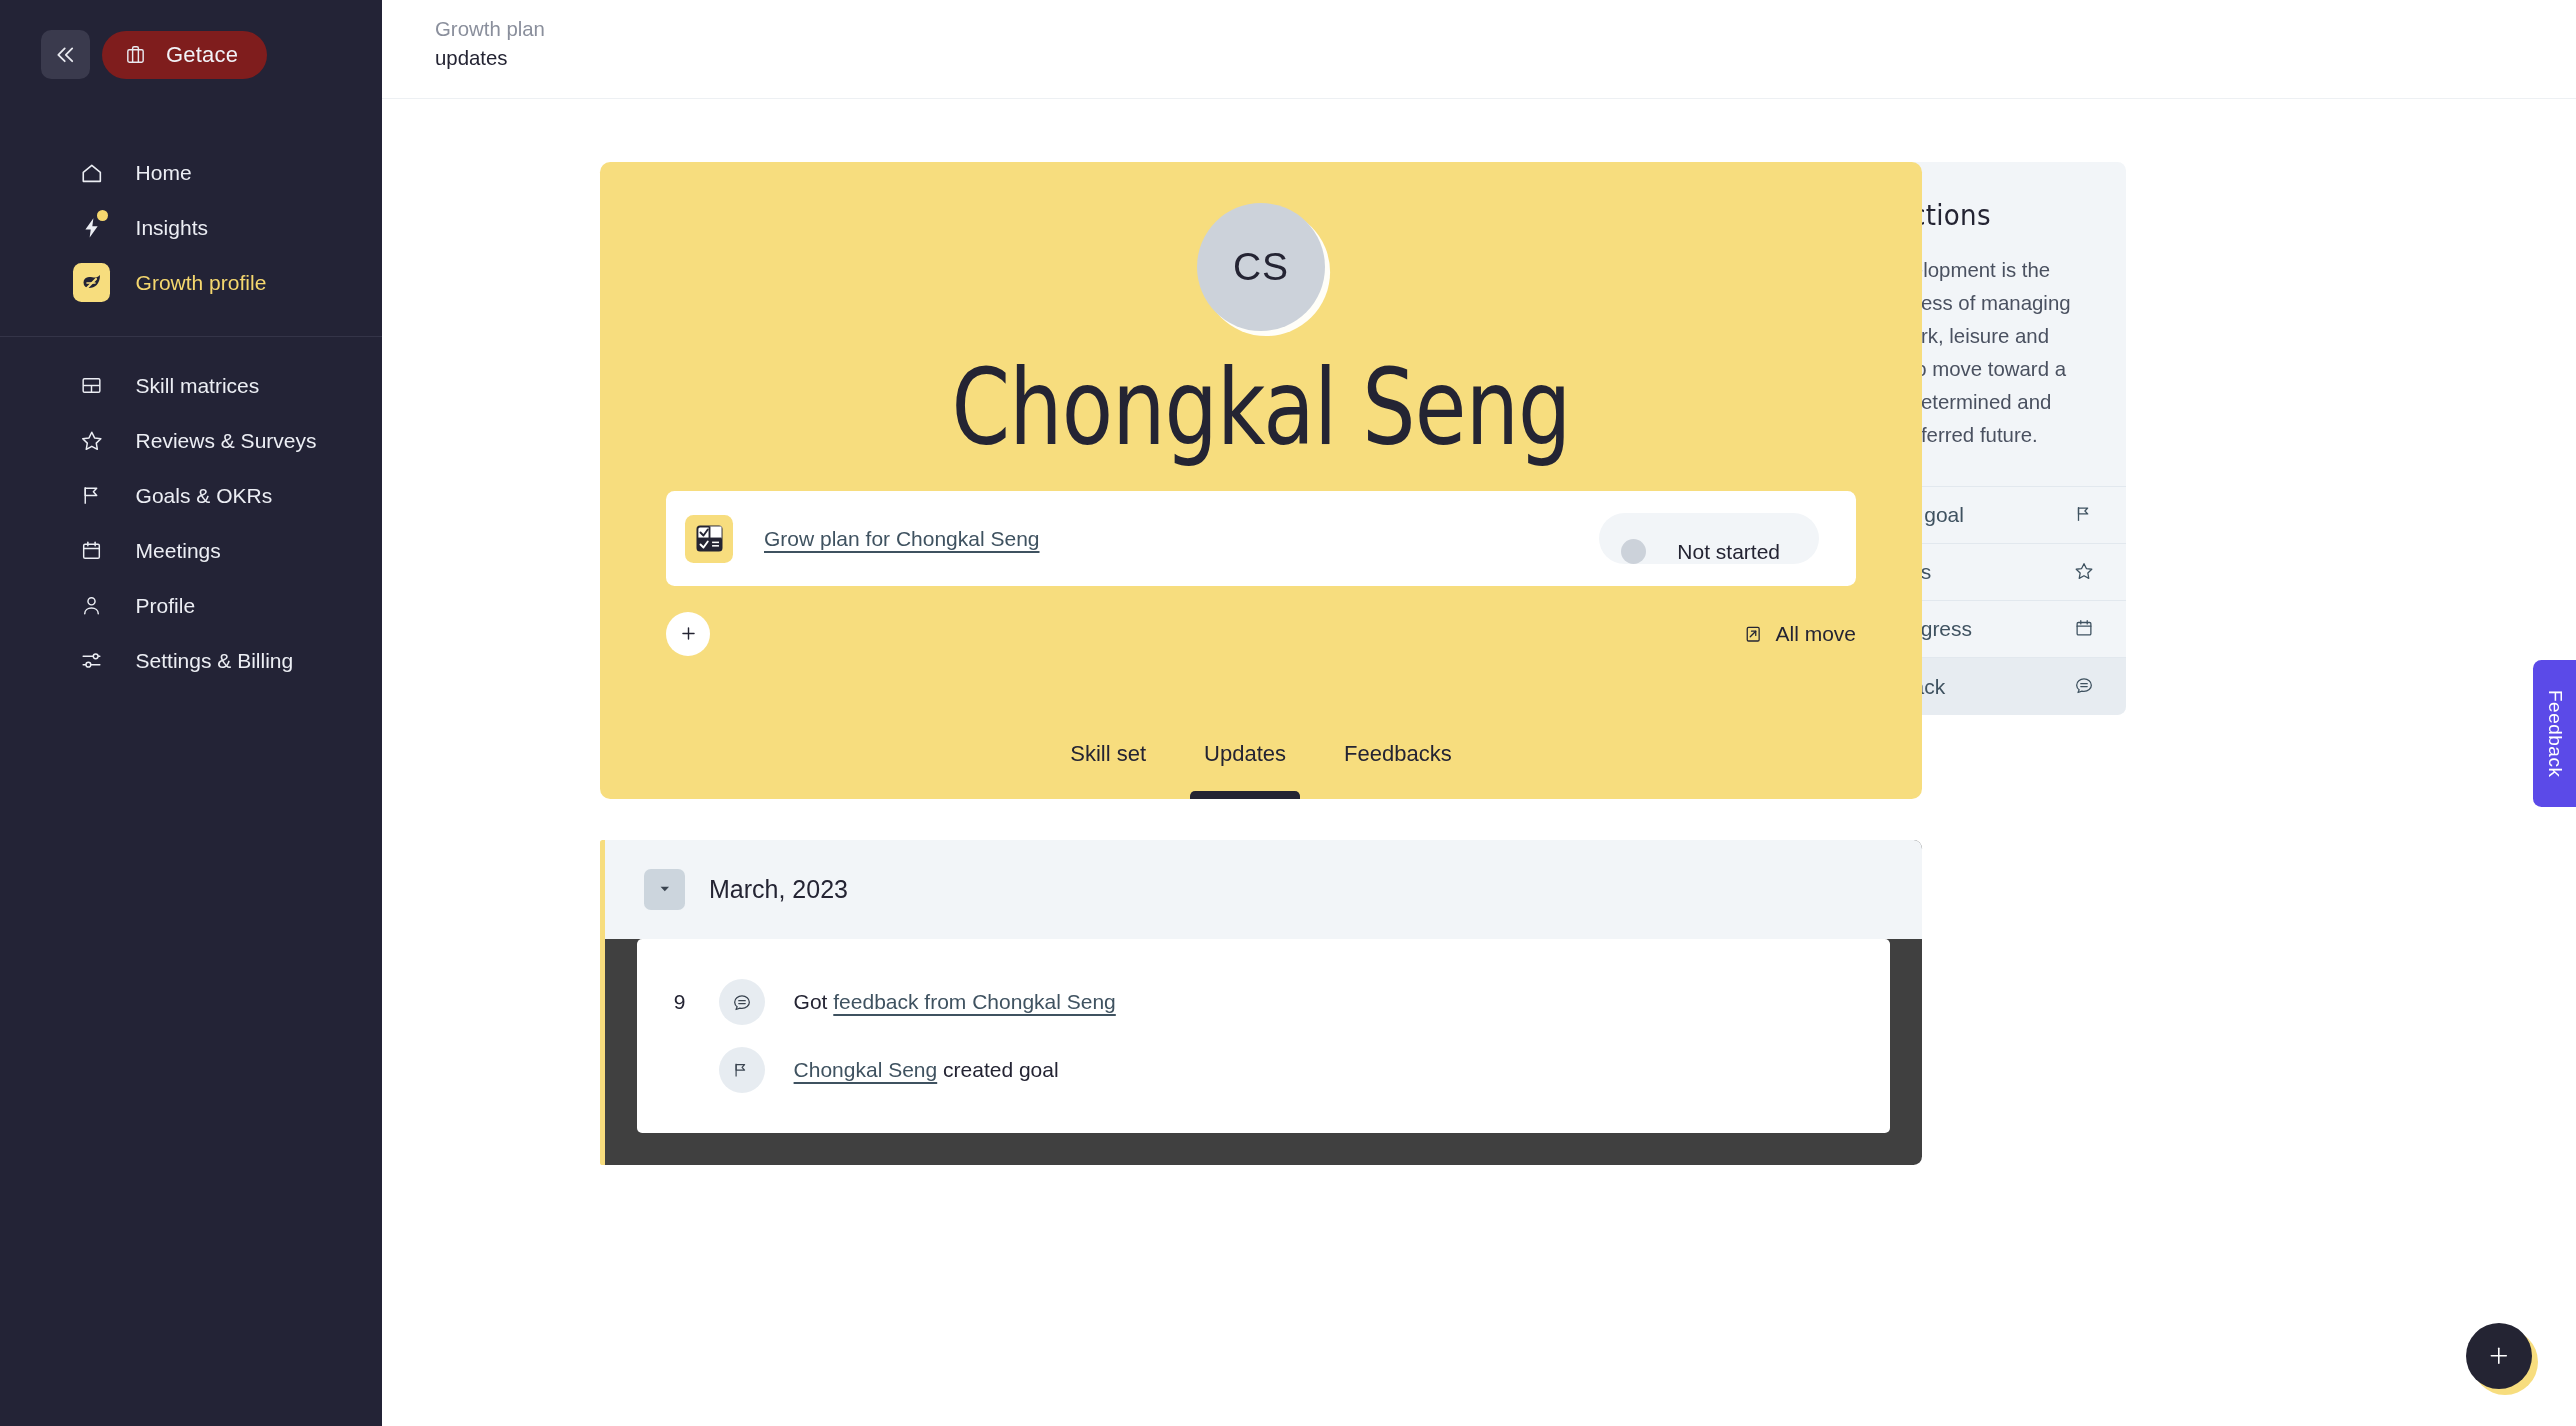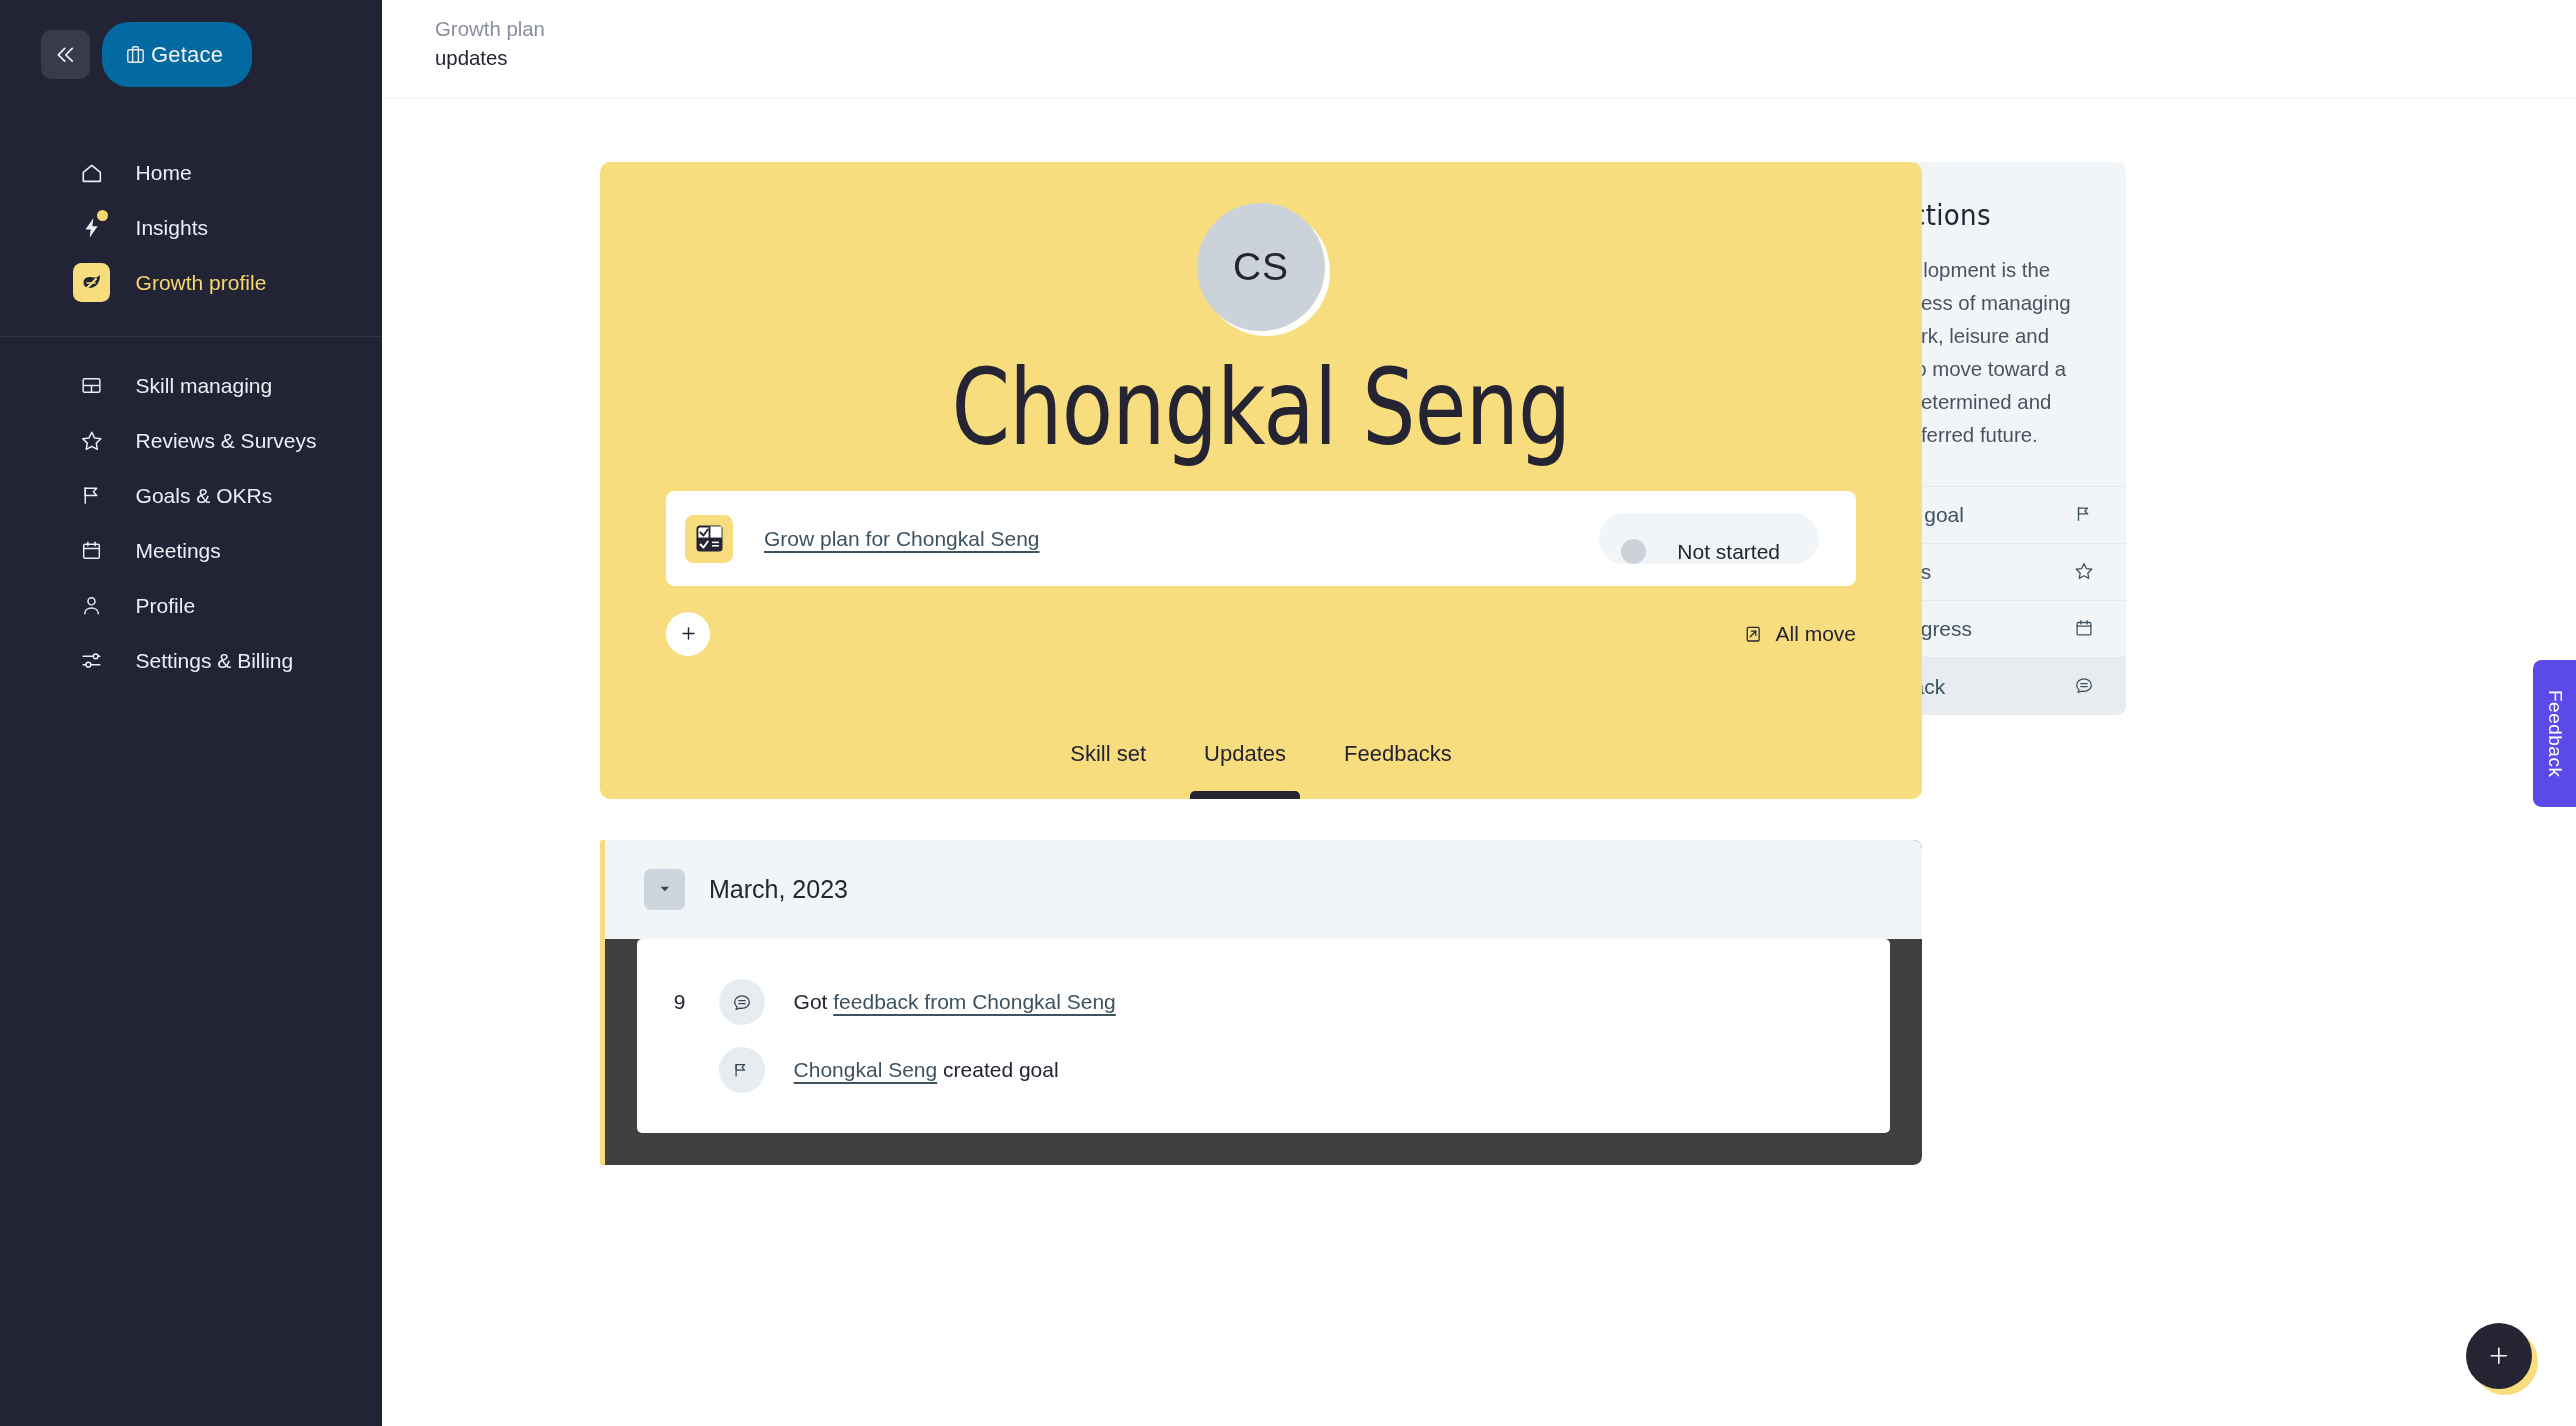--- a/index.html
+++ b/index.html
@@ -27,24 +27,24 @@
   }
   .collapse-btn {
     width: 49px; height: 49px;
     background: #3a3a4d;
     border-radius: 10.2px;
     display: flex; align-items: center; justify-content: center;
     cursor: pointer;
   }
   .collapse-btn svg { display:block; }
   .workspace-chip {
-    display: flex; align-items: center; gap: 4px;
-    background: #0369a1;
+    display: flex; align-items: center; gap: 19px;
+    background: #7f1d1d;
     border-radius: 27px;
-    height: 65px;
+    height: 48px;
     padding: 0 29px 0 22px;
     cursor: pointer;
   }
   .workspace-chip .ws-label {
     color: #f2f2f7; font-size: 22px; letter-spacing: 0.2px;
   }
 
   .sb-nav { margin-top: 56px; padding-left: 32px; }
   .sb-item {
     display: flex; align-items: center;
@@ -376,21 +376,21 @@
 
     <nav class="sb-nav" style="margin-top:0">
       <div class="sb-item">
         <span class="sb-icon">
           <svg width="25" height="25" viewBox="0 0 24 24" fill="none" stroke="#eceef4" stroke-width="1.4">
             <rect x="4" y="5.5" width="16" height="13" rx="1.3"></rect>
             <line x1="4" y1="12" x2="20" y2="12"></line>
             <line x1="12" y1="12" x2="12" y2="18.5"></line>
           </svg>
         </span>
-        <span class="sb-label">Skill managing</span>
+        <span class="sb-label">Skill matrices</span>
       </div>
 
       <div class="sb-item">
         <span class="sb-icon">
           <svg width="25.6" height="25.6" viewBox="0 0 24 24" fill="none" stroke="#eceef4" stroke-width="1.4" stroke-linejoin="round">
             <polygon points="12,4 14.6,9.3 20.5,10.1 16.2,14.2 17.2,20 12,17.2 6.8,20 7.8,14.2 3.5,10.1 9.4,9.3"></polygon>
           </svg>
         </span>
         <span class="sb-label">Reviews &amp; Surveys</span>
       </div>

